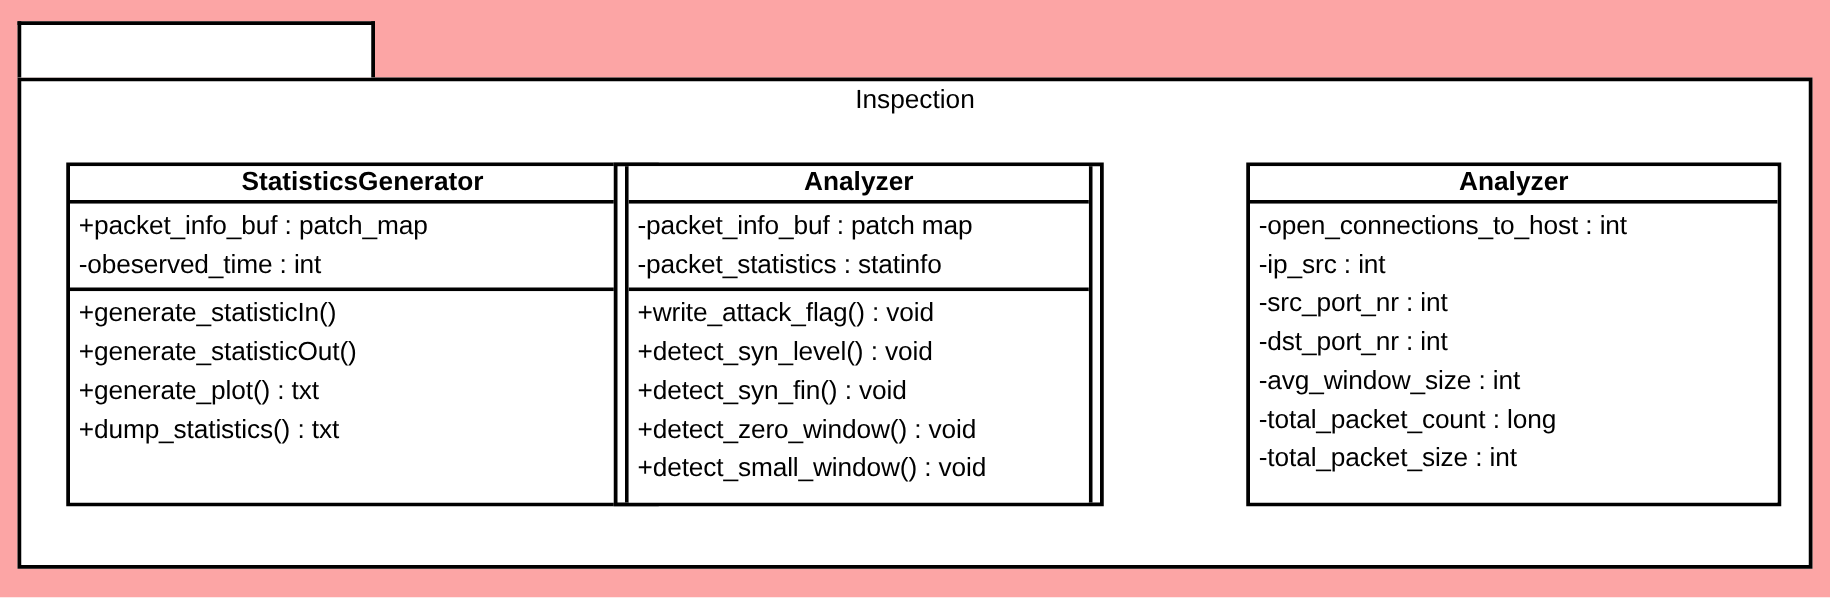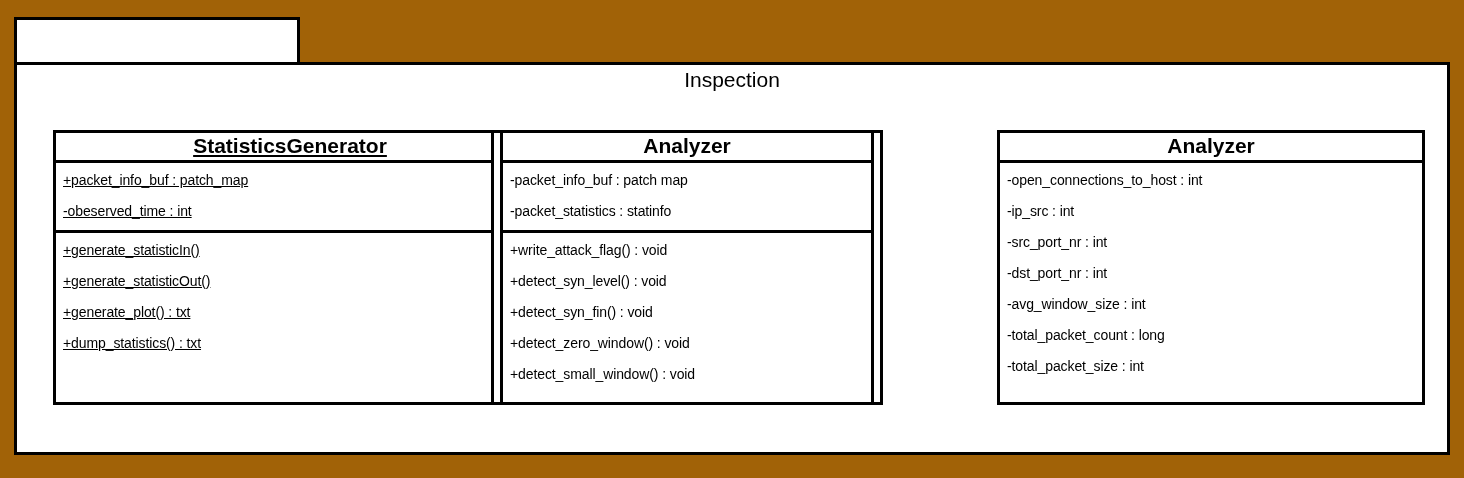--- a/index.html
+++ b/index.html
@@ -11,21 +11,21 @@
   body {
     font-family: "Liberation Sans", sans-serif;
     color: #000000;
     -webkit-font-smoothing: antialiased;
   }
 
   .canvas {
     position: relative;
     width: 1464px;
     height: 478px;
-    background: #a16207;
+    background: #fca5a5;
     overflow: hidden;
   }
 
   
   .package-tab {
     position: absolute;
     left: 14px;
     top: 17px;
     width: 286px;
     height: 45px;
@@ -111,34 +111,33 @@
   }
   .compartment.operations {
     flex: 1 1 auto;
     border-bottom: none;
   }
   .compartment.last-open {
     flex: 1 1 auto;
     border-bottom: none;
   }
   .member {
-    font-size: 14px;
+    font-size: 21px;
     line-height: 31px;
     padding-left: 7px;
     white-space: nowrap;
     letter-spacing: -0.1px;
   }
 
   
   #class-statisticsgenerator {
     left: 53px;
     top: 130px;
     width: 474px;
     height: 275px;
-    text-decoration: underline;
   }
   #class-analyzer {
     left: 491px;
     top: 130px;
     width: 392px;
     height: 275px;
   }
   #class-statinfo {
     left: 997px;
     top: 130px;

